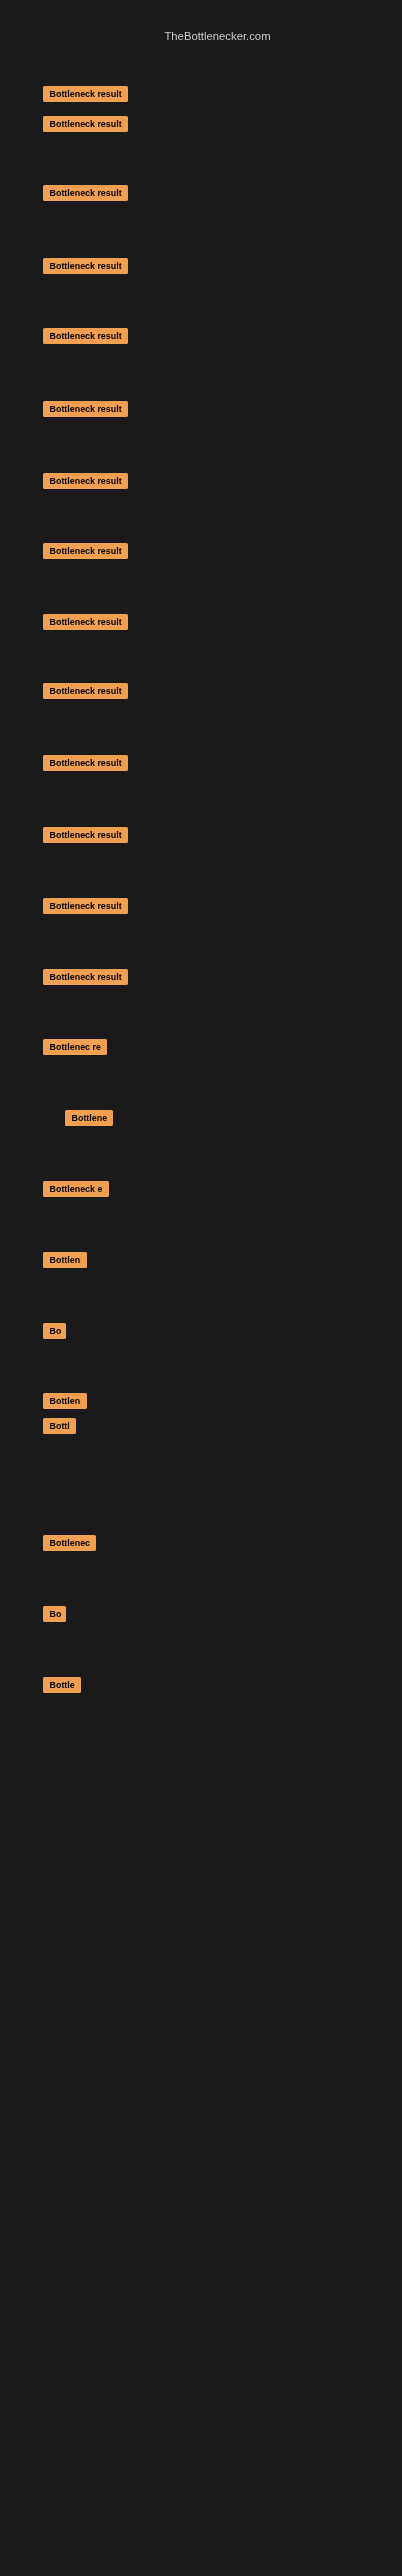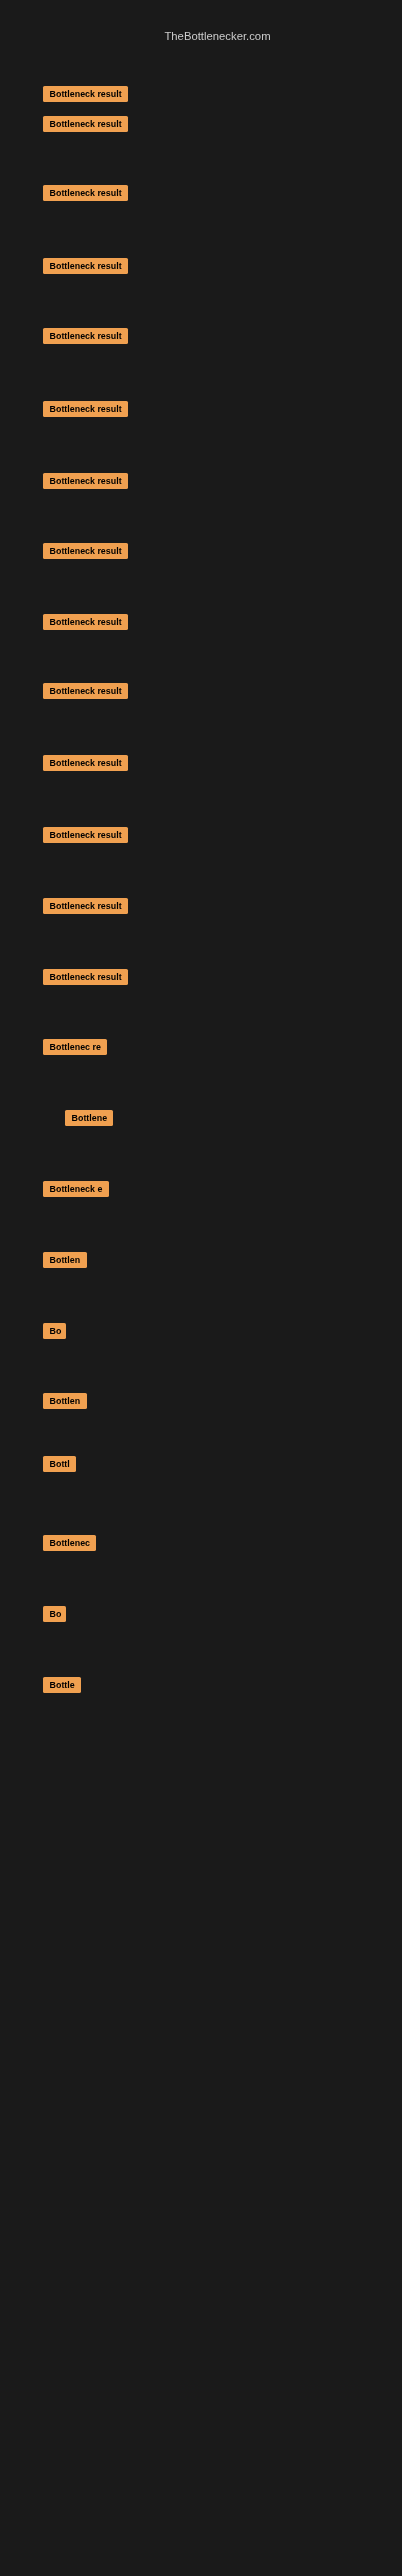--- a/index.html
+++ b/index.html
@@ -55,18 +55,18 @@
     <div style="position: absolute; top: 685px; left: 3.2px;"><span class="bottleneck-badge" style="max-width: 97px;">Bottleneck result</span></div>
     <div style="position: absolute; top: 757px; left: 3.2px;"><span class="bottleneck-badge" style="max-width: 97px;">Bottleneck result</span></div>
     <div style="position: absolute; top: 828px; left: 3.2px;"><span class="bottleneck-badge" style="max-width: 97px;">Bottleneck result</span></div>
     <div style="position: absolute; top: 899px; left: 3.2px;"><span class="bottleneck-badge" style="max-width: 97px;">Bottleneck result</span></div>
     <div style="position: absolute; top: 969px; left: 3.2px;"><span class="bottleneck-badge" style="max-width: 76px;">Bottlenec re</span></div>
     <div style="position: absolute; top: 1040px; left: 3.2px; padding-left: 22px;"><span class="bottleneck-badge" style="max-width: 58px;">Bottlene</span></div>
     <div style="position: absolute; top: 1111px; left: 3.2px;"><span class="bottleneck-badge" style="max-width: 71px;">Bottleneck e</span></div>
     <div style="position: absolute; top: 1182px; left: 3.2px;"><span class="bottleneck-badge" style="max-width: 53px;">Bottlen</span></div>
     <div style="position: absolute; top: 1253px; left: 3.2px;"><span class="bottleneck-badge" style="max-width: 22.5px;">Bo</span></div>
     <div style="position: absolute; top: 1323px; left: 3.2px;"><span class="bottleneck-badge" style="max-width: 53px;">Bottlen</span></div>
-    <div style="position: absolute; top: 1386px; left: 3.2px;"><span class="bottleneck-badge" style="max-width: 42px;">Bottl</span></div>
+    <div style="position: absolute; top: 1348px; left: 3.2px;"><span class="bottleneck-badge" style="max-width: 42px;">Bottl</span></div>
     <div style="position: absolute; top: 1465px; left: 3.2px;"><span class="bottleneck-badge" style="max-width: 63px;">Bottlenec</span></div>
     <div style="position: absolute; top: 1536px; left: 3.2px;"><span class="bottleneck-badge" style="max-width: 22.5px;">Bo</span></div>
     <div style="position: absolute; top: 1607px; left: 3.2px;"><span class="bottleneck-badge" style="max-width: 46px; text-align: center;">Bottle</span></div>
   </div>
 
 
 </body></html>

